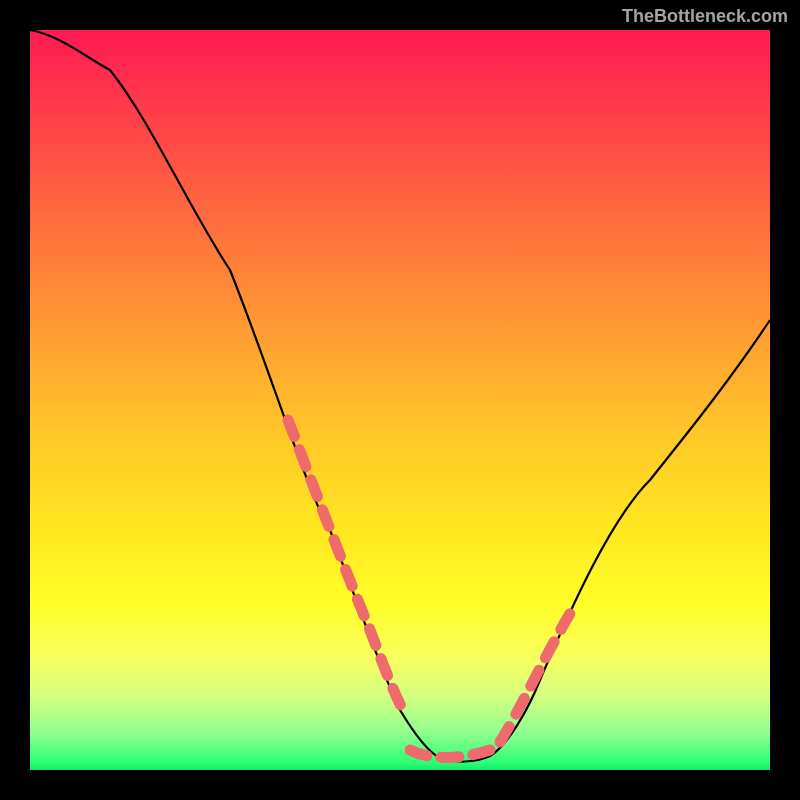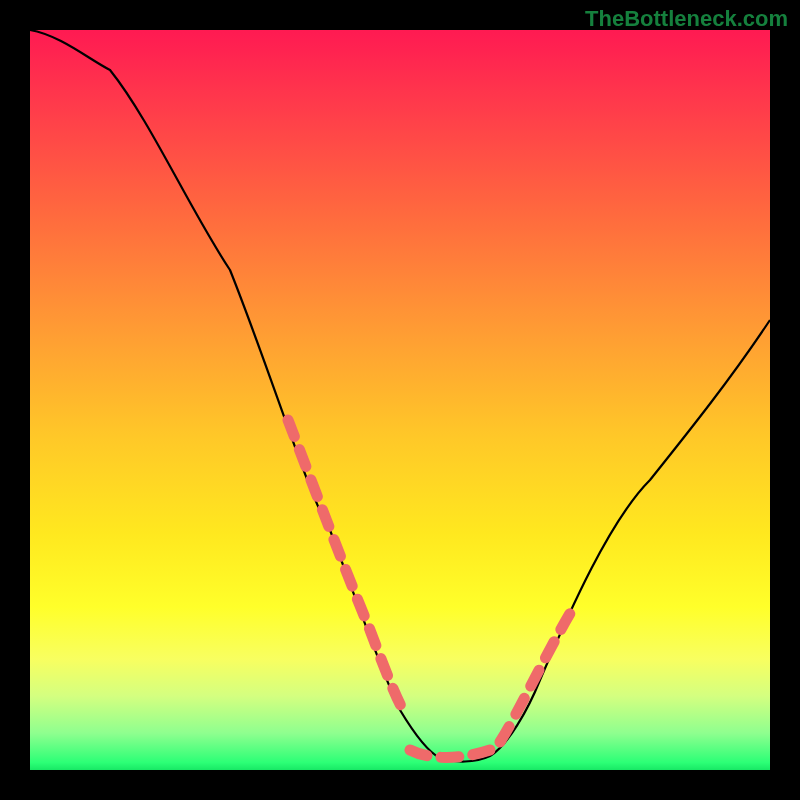--- a/index.html
+++ b/index.html
@@ -30,23 +30,23 @@
       #8fff8f 95%,
       #2cff76 99%,
       #18e865 100%
     );
   }
   .watermark {
     position: absolute;
     top: 6px;
     right: 12px;
     font-family: Arial, Helvetica, sans-serif;
-    font-size: 22px;
+    font-size: 18px;
     font-weight: bold;
-    color: #15803d;
+    color: #a3a3a3;
   }
   svg.curve {
     position: absolute;
     left: 30px;
     top: 30px;
     width: 740px;
     height: 740px;
     overflow: visible;
   }
   .curve-path {

